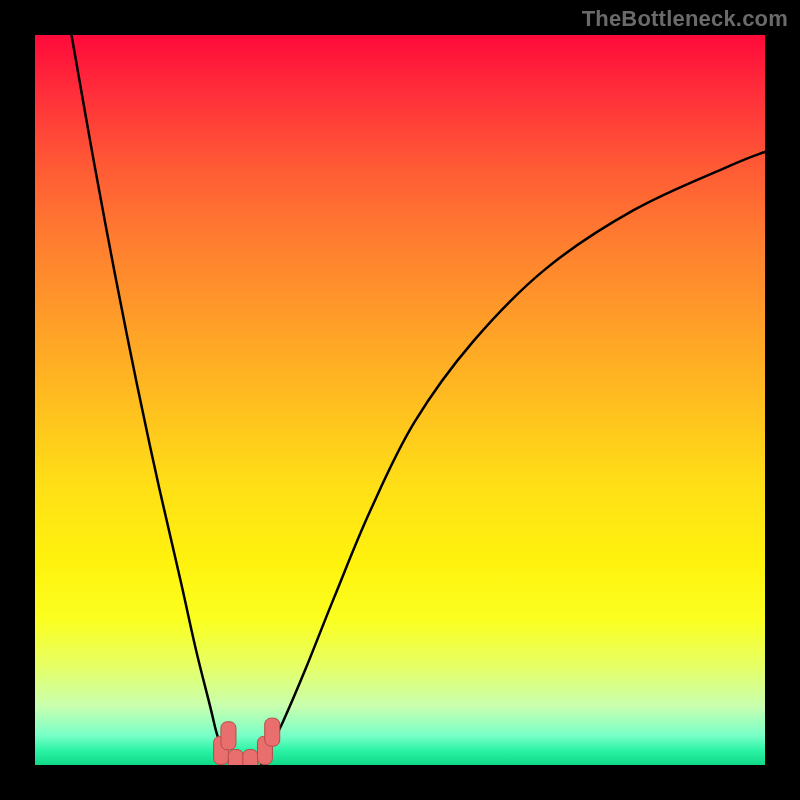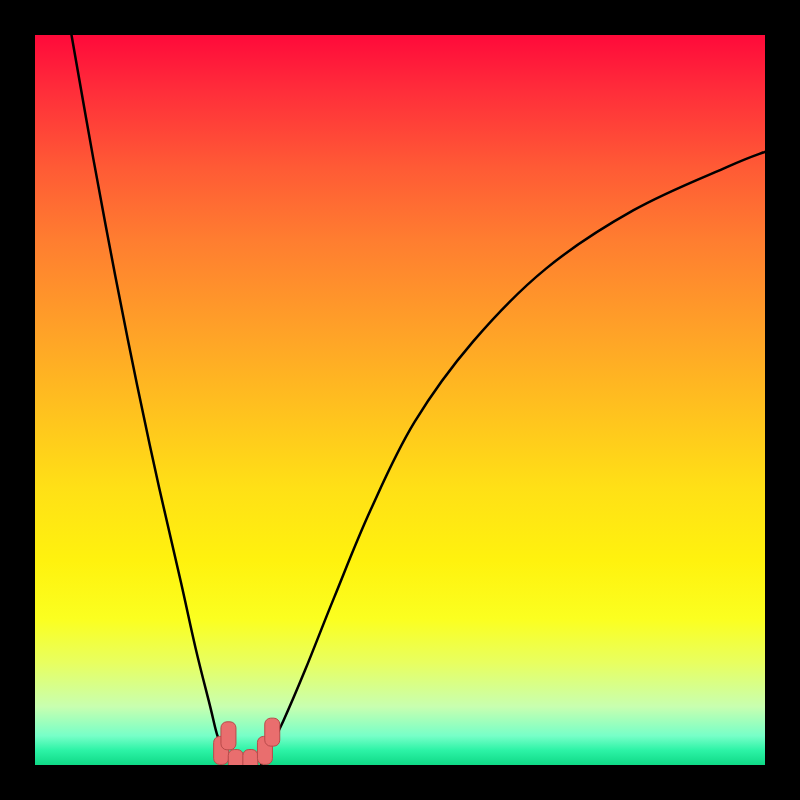--- a/index.html
+++ b/index.html
@@ -64,13 +64,14 @@
         <path d="M 36.5 0 C 40.442 22.338000000000005, 50.516 80.73800000000003, 58.4 124.10000000000002 C 66.28399999999999 167.46200000000002, 72.416 200.166, 80.3 240.89999999999998 C 88.184 281.63399999999996, 94.316 312.294, 102.2 350.4 C 110.084 388.506, 116.21600000000001 417.122, 124.10000000000001 452.6 C 131.984 488.07800000000003, 139.43 518.592, 146 547.5 C 152.57 576.408, 155.344 590.8620000000001, 160.6 613.2 C 165.856 635.538, 171.25799999999998 655.832, 175.2 671.6 C 179.142 687.368, 179.87199999999999 692.9159999999999, 182.5 700.8 C 185.12800000000001 708.684, 187.172 710.144, 189.8 715.4 C 192.42800000000003 720.656, 195.78600000000003 727.372, 197.10000000000002 730" fill="none" stroke="#000" stroke-width="2.5" stroke-linecap="round"></path>
         <path d="M 226.3 730 C 227.614 727.372, 229.658 723.284, 233.6 715.4 C 237.542 707.516, 241.63000000000002 700.654, 248.20000000000002 686.2 C 254.77 671.7460000000001, 260.90200000000004 657.438, 270.1 635.1 C 279.298 612.7620000000001, 287.47399999999993 591.008, 299.29999999999995 562.1 C 311.126 533.192, 321.346 506.036, 335.8 474.5 C 350.254 442.964, 361.204 417.122, 379.6 386.90000000000003 C 397.99600000000004 356.67800000000005, 414.348 334.194, 438 306.6 C 461.652 279.00600000000003, 482.092 257.25199999999995, 510.99999999999994 233.59999999999997 C 539.9079999999999 209.94799999999998, 565.7499999999999 193.59600000000003, 598.5999999999999 175.20000000000005 C 631.4499999999999 156.80400000000006, 669.848 141.9120000000001, 693.5 131.4000000000001 C 717.152 120.88800000000009, 723.43 119.42800000000007, 730 116.80000000000007" fill="none" stroke="#000" stroke-width="2.5" stroke-linecap="round"></path>
         <rect x="178.65" y="701.4" width="15" height="28" rx="6" fill="#e96e6e" stroke="#b84a4a" stroke-width="1"></rect>
         <rect x="185.95000000000002" y="686.8" width="15" height="28" rx="6" fill="#e96e6e" stroke="#b84a4a" stroke-width="1"></rect>
         <rect x="193.25000000000003" y="714.54" width="15" height="28" rx="6" fill="#e96e6e" stroke="#b84a4a" stroke-width="1"></rect>
         <rect x="207.85" y="714.54" width="15" height="28" rx="6" fill="#e96e6e" stroke="#b84a4a" stroke-width="1"></rect>
         <rect x="222.45" y="701.4" width="15" height="28" rx="6" fill="#e96e6e" stroke="#b84a4a" stroke-width="1"></rect>
         <rect x="229.75" y="683.15" width="15" height="28" rx="6" fill="#e96e6e" stroke="#b84a4a" stroke-width="1"></rect>
       </svg>
   </div>
+  <div class="watermark">TheBottleneck.com</div>
 </div>
 
 </body></html>

